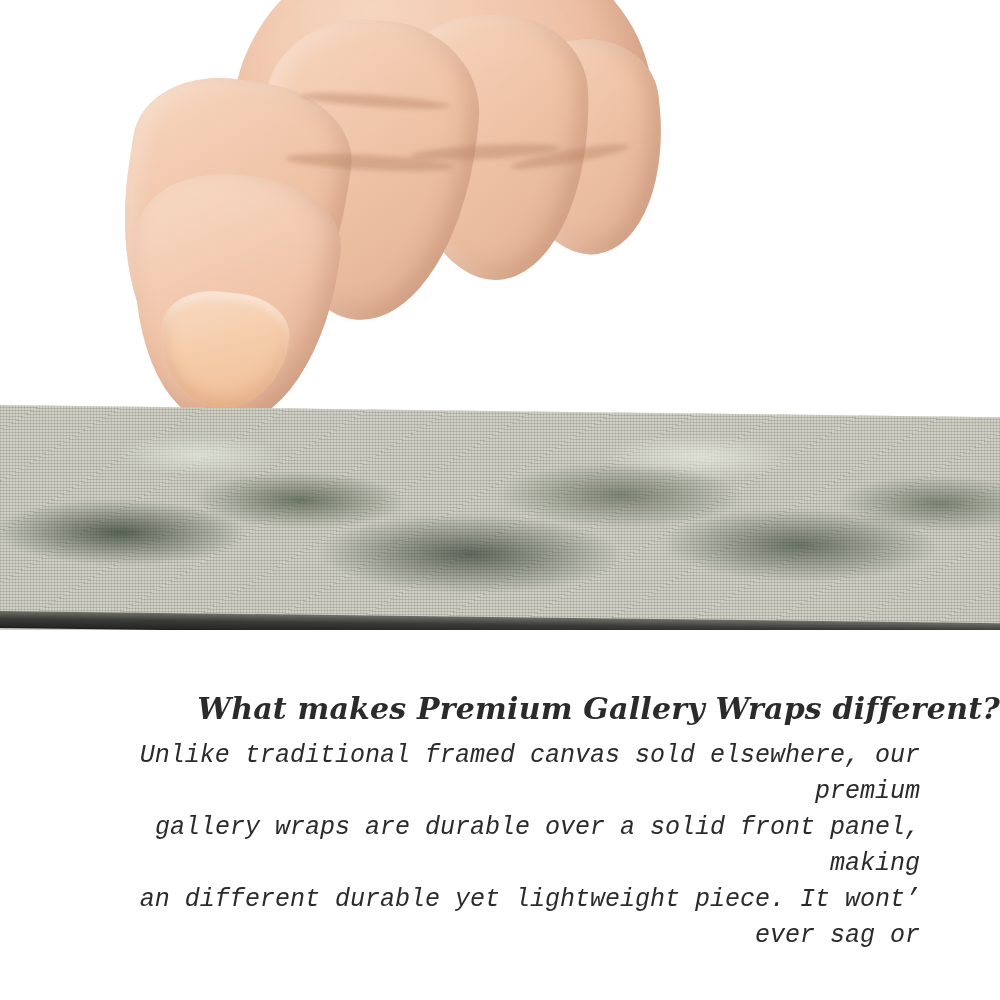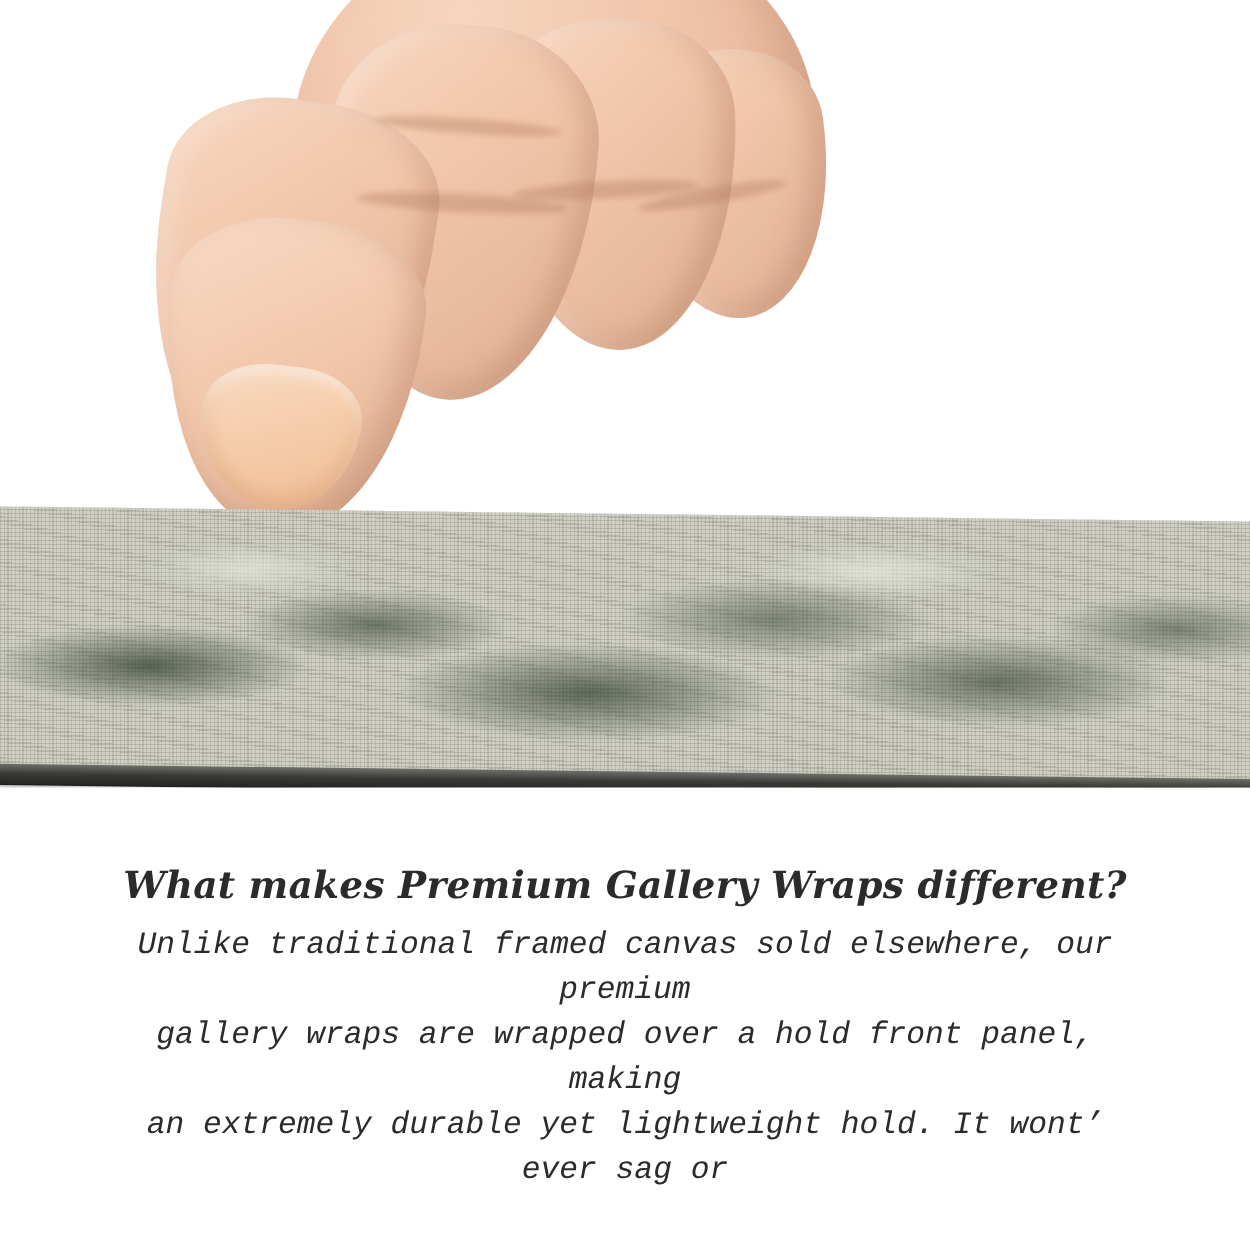--- a/index.html
+++ b/index.html
@@ -150,21 +150,21 @@
     transform: skewY(0.7deg);
     transform-origin: left top;
   }
 
   
   .caption {
     position: absolute;
     left: 0;
     top: 690px;
     width: 1000px;
-    text-align: center;
+    text-align: right;
     color: #2b2b2b;
     font-family: "DejaVu Serif", serif;
     font-style: italic;
   }
   .caption-heading {
     font-size: 30px;
     font-weight: 700;
     letter-spacing: 0.2px;
     margin: 0 0 10px 0;
     line-height: 1.25;
@@ -213,18 +213,18 @@
 
       <div class="canvas-edge"></div>
       <div class="canvas-shadow"></div>
     </div>
   </div>
 
   <div class="caption">
     <div class="caption-heading">What makes Premium Gallery Wraps different?</div>
     <div class="caption-body">
       <span class="line">Unlike traditional framed canvas sold elsewhere, our premium</span>
-      <span class="line">gallery wraps are wrapped over a hold front panel, making</span>
-      <span class="line">an extremely durable yet lightweight hold. It wont’ ever sag or</span>
+      <span class="line">gallery wraps are durable over a solid front panel, making</span>
+      <span class="line">an different durable yet lightweight piece. It wont’ ever sag or</span>
     </div>
   </div>
 
 </div>
 
 </body></html>

